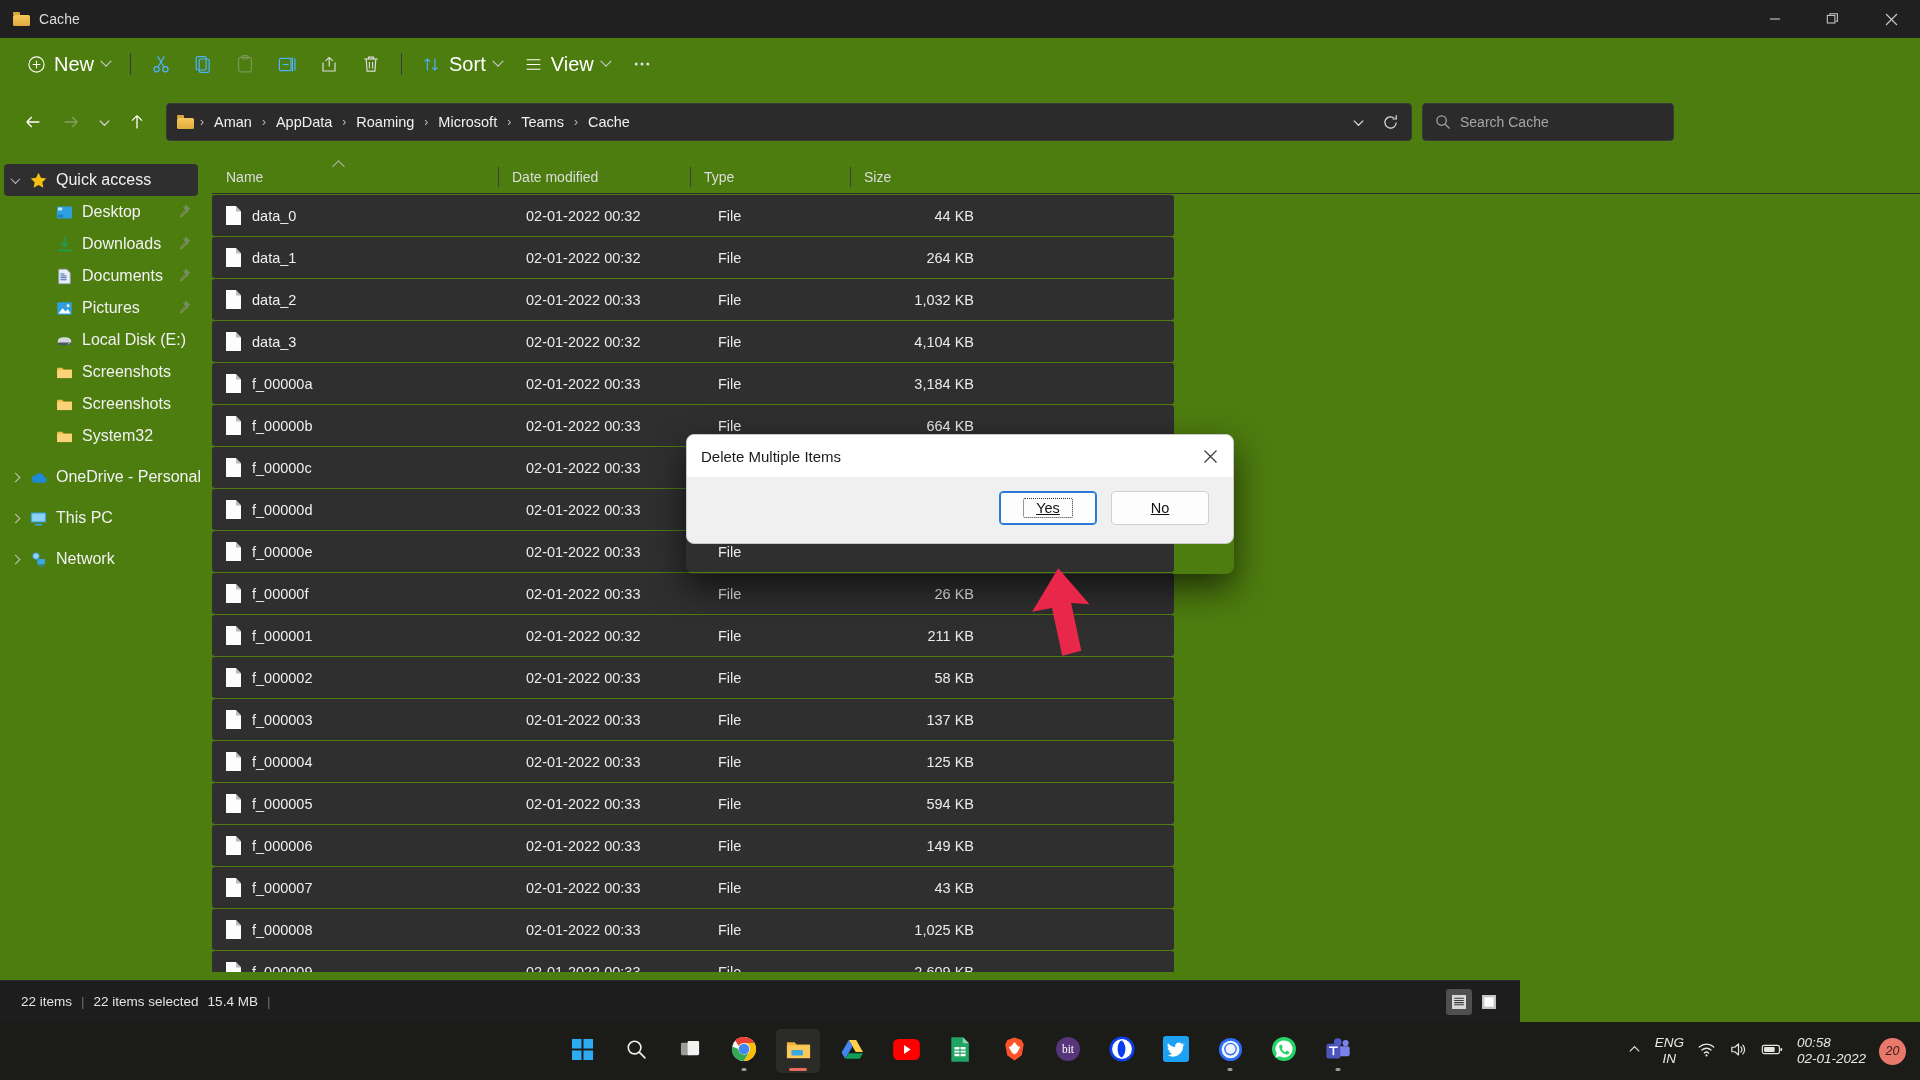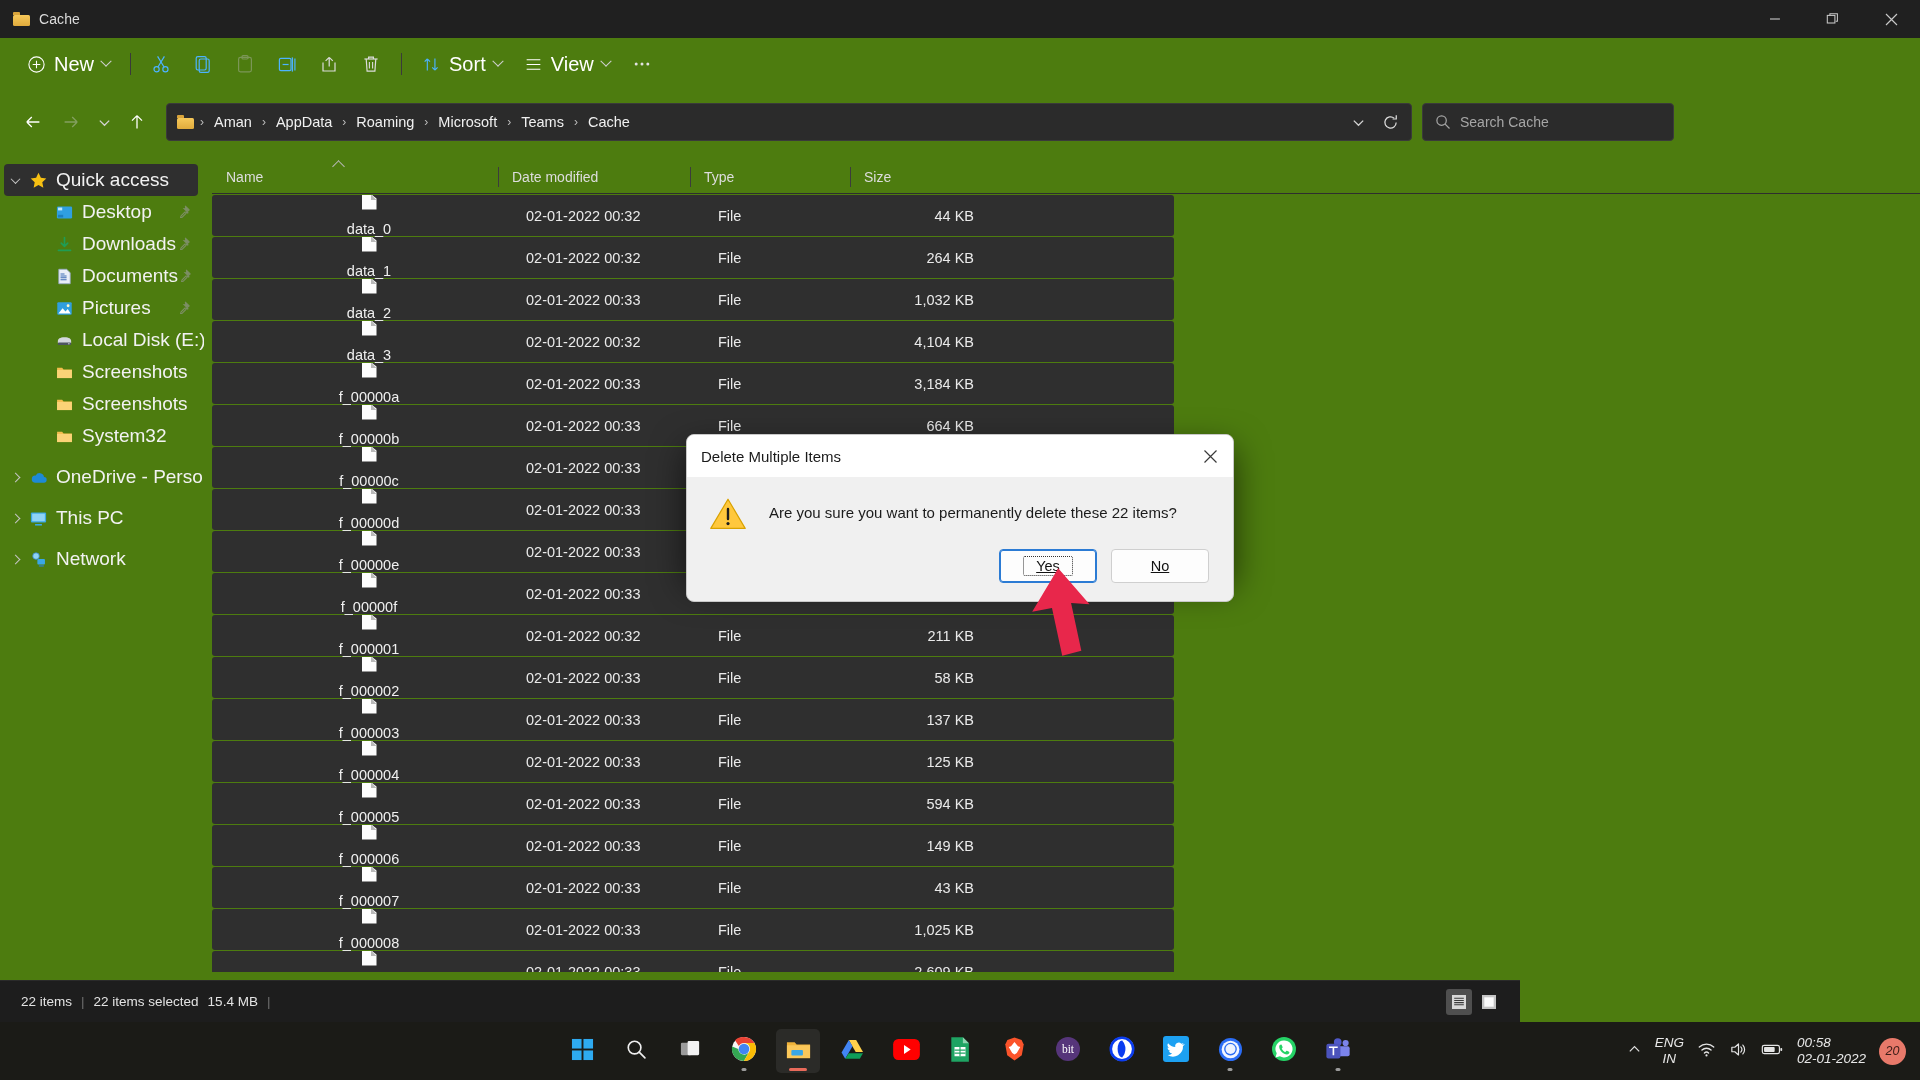--- a/index.html
+++ b/index.html
@@ -76,21 +76,21 @@
     gap: 9px; padding: 0 12px; color: #a6a6a6; font-size: 14px;
   }
 
   
   .sidebar {
     position: absolute; top: 160px; left: 0; width: 204px; height: 820px;
     overflow: hidden; padding-top: 4px;
   }
   .nav-item {
     height: 32px; display: flex; align-items: center; margin: 0 6px 0 4px;
-    border-radius: 4px; padding-right: 8px; font-size: 19px; color: #f2f2f2;
+    border-radius: 4px; padding-right: 8px; font-size: 16px; color: #f2f2f2;
     position: relative;
   }
   .nav-item.sel { background: #2f2f2f; }
   .ni-exp { width: 22px; display: flex; align-items: center; justify-content: center; flex: 0 0 22px; }
   .ni-ic { width: 24px; flex: 0 0 24px; display: flex; align-items: center; justify-content: center; }
   .ni-label { margin-left: 6px; white-space: nowrap; }
   .ni-pin { margin-left: auto; opacity: .62; }
   .nav-item.lvl2 { padding-left: 26px; }
   .nav-group { margin-top: 9px; }
   .arr-r { width: 7px; height: 7px; border-right: 1.4px solid #c5c5c5; border-bottom: 1.4px solid #c5c5c5; transform: rotate(-45deg); }
@@ -115,21 +115,21 @@
   .c-date { width: 192px; }
   .c-type { width: 160px; }
   .c-size { width: 96px; }
 
   .rows { position: relative; width: 968px; height: 778px; overflow: hidden; }
   .frow {
     height: 41px; display: flex; align-items: center; font-size: 14.5px;
     color: #f0f0f0; margin: 1px 0; border-radius: 3px; width: 962px;
   }
   .frow.selected { background: #2f2f2f; }
-  .fr-name { width: 300px; display: flex; align-items: center; gap: 11px; padding-left: 14px; flex-direction: column; }
+  .fr-name { width: 300px; display: flex; align-items: center; gap: 11px; padding-left: 14px; }
   .fr-date { width: 192px; padding-left: 14px; color: #eaeaea; }
   .fr-type { width: 160px; padding-left: 14px; color: #eaeaea; }
   .fr-size { width: 110px; padding-left: 14px; text-align: right; color: #eaeaea; }
   .fileicon {
     width: 15px; height: 19px; background: #fdfdfd; position: relative; flex: 0 0 15px;
     clip-path: polygon(0 0, 66% 0, 100% 27%, 100% 100%, 0 100%);
   }
   .fileicon::after {
     content: ""; position: absolute; right: 0; top: 0; width: 5.5px; height: 5.5px;
     background: #b9b9b9; clip-path: polygon(0 0, 100% 100%, 0 100%);
@@ -752,30 +752,20 @@
   <div class="dlg-shadow"></div>
   <div class="dialog">
     <div class="dlg-title">
       <span>Delete Multiple Items</span>
       <div class="dlg-close">
         <svg width="15" height="15" viewBox="0 0 15 15">
           <path d="M1.5 1.5l12 12M13.5 1.5l-12 12" stroke="currentColor" stroke-width="1.2"></path>
         </svg>
       </div>
     </div>
-    <div class="dlg-body">
-      <div class="warn-ic">
-        <svg width="38" height="34" viewBox="0 0 38 34">
-          <path d="M19 2.2L36.2 31.4H1.8z" fill="#ffc83d" stroke="#d9a200" stroke-width="1.2" stroke-linejoin="round"></path>
-          <path d="M19 12v10" stroke="#1d1d1d" stroke-width="2.4" stroke-linecap="round"></path>
-          <circle cx="19" cy="26.6" r="1.6" fill="#1d1d1d"></circle>
-        </svg>
-      </div>
-      <div class="dlg-msg">Are you sure you want to permanently delete these 22 items?</div>
-    </div>
     <div class="dlg-btns">
       <div class="dbtn focused">
         <span class="inner"><span class="acc">Yes</span></span>
       </div>
       <div class="dbtn">
         <span class="acc">No</span>
       </div>
     </div>
   </div>
 

